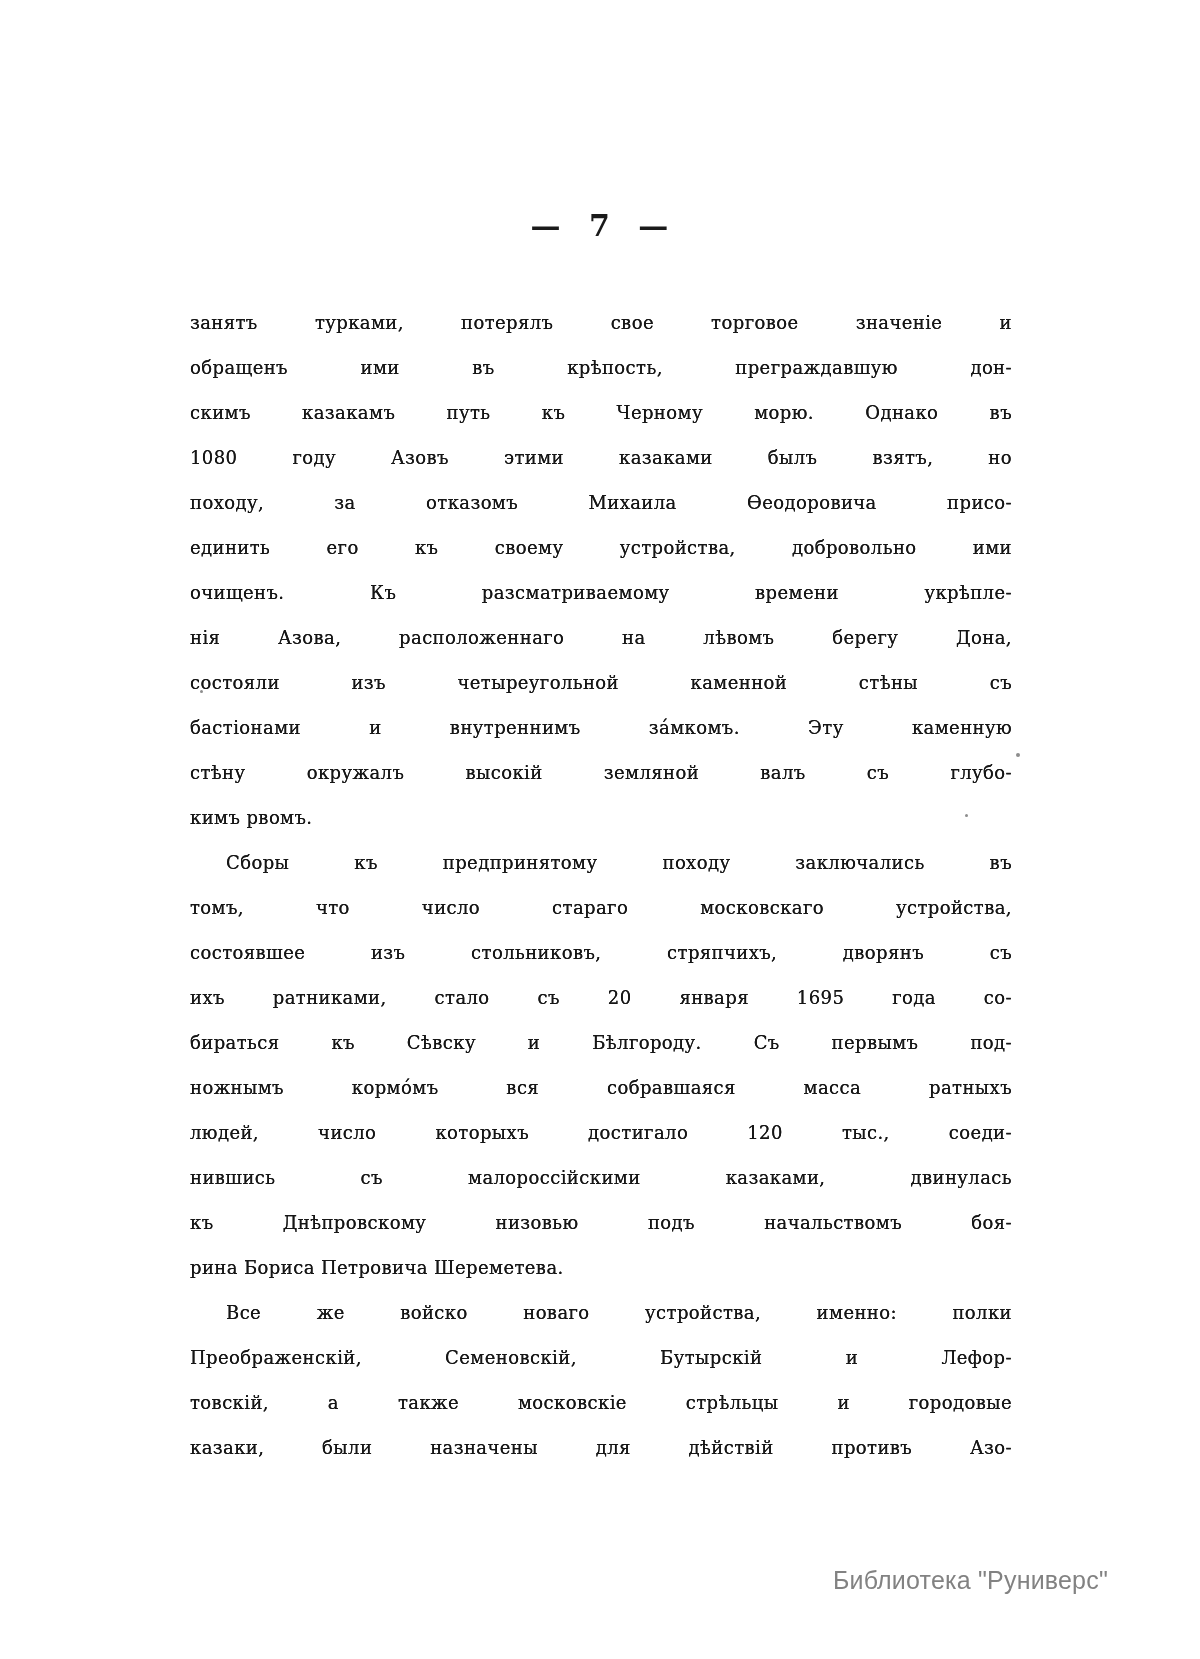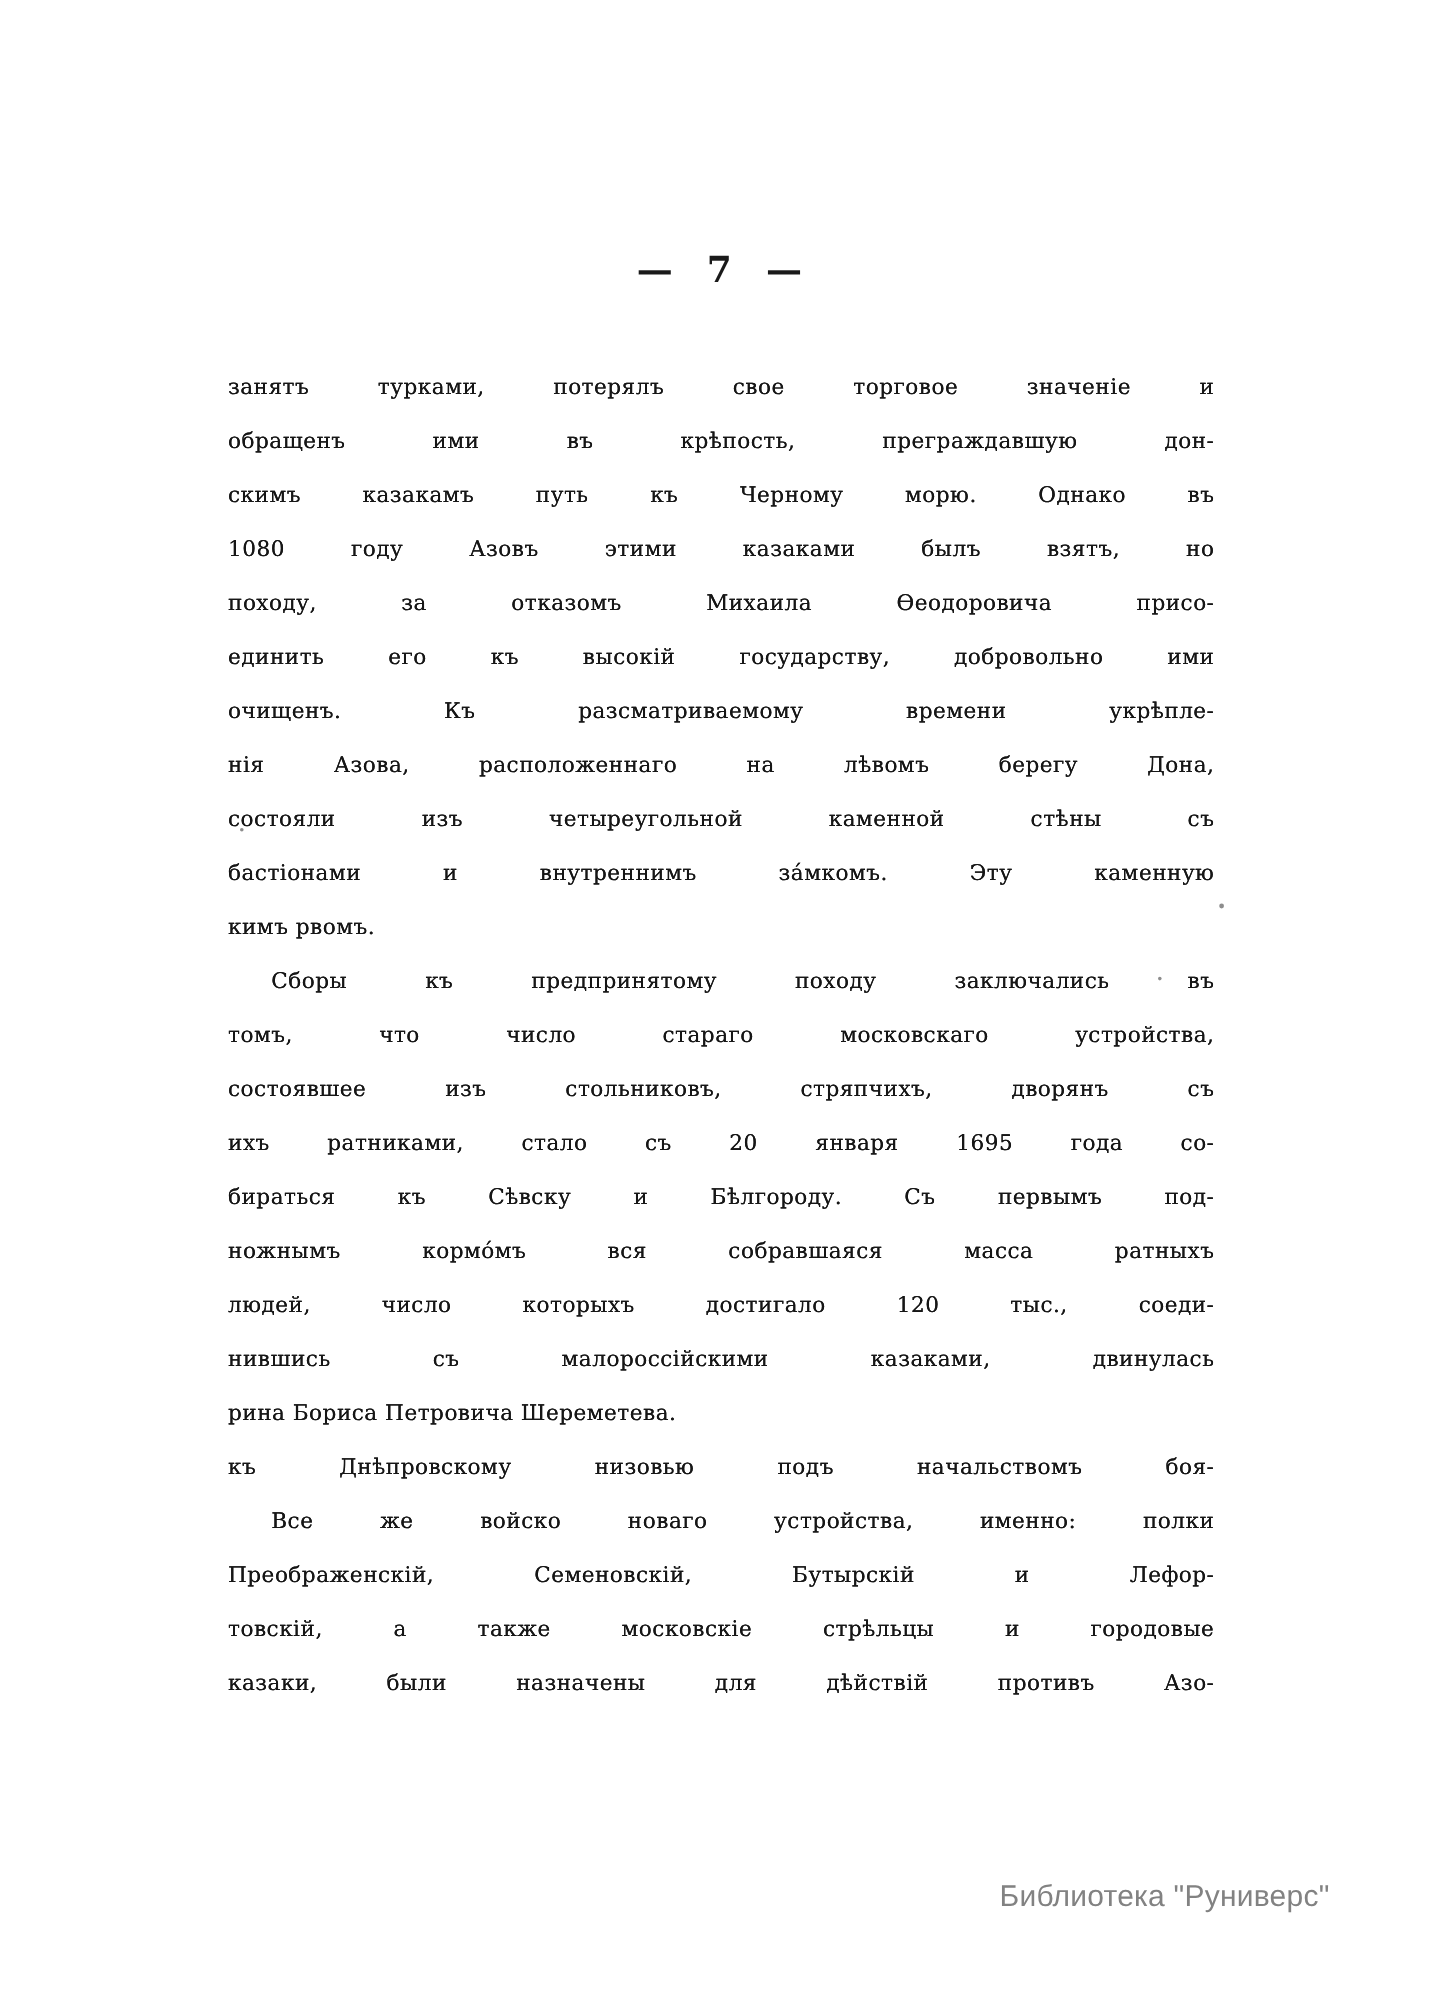--- a/index.html
+++ b/index.html
@@ -78,36 +78,37 @@
 <div class="page">
 
   <div class="page-number">— 7 —</div>
 
   <div class="page-text">
     <div class="line">занятъ турками, потерялъ свое торговое значеніе и</div>
     <div class="line">обращенъ ими въ крѣпость, преграждавшую дон-</div>
     <div class="line">скимъ казакамъ путь къ Черному морю. Однако въ</div>
     <div class="line">1080 году Азовъ этими казаками былъ взятъ, но</div>
     <div class="line">походу, за отказомъ Михаила Ѳеодоровича присо-</div>
-    <div class="line">единить его къ высокій государству, добровольно ими</div>
+    <div class="line">единить его къ своему устройства, добровольно ими</div>
     <div class="line">очищенъ. Къ разсматриваемому времени укрѣпле-</div>
     <div class="line">нія Азова, расположеннаго на лѣвомъ берегу Дона,</div>
     <div class="line">состояли изъ четыреугольной каменной стѣны съ</div>
     <div class="line">бастіонами и внутреннимъ за́мкомъ. Эту каменную</div>
+    <div class="line">стѣну окружалъ высокій земляной валъ съ глубо-</div>
     <div class="line para-end">кимъ рвомъ.</div>
     <div class="line indent">Сборы къ предпринятому походу заключались въ</div>
     <div class="line">томъ, что число стараго московскаго устройства,</div>
     <div class="line">состоявшее изъ стольниковъ, стряпчихъ, дворянъ съ</div>
     <div class="line">ихъ ратниками, стало съ 20 января 1695 года со-</div>
     <div class="line">бираться къ Сѣвску и Бѣлгороду. Съ первымъ под-</div>
     <div class="line">ножнымъ кормо́мъ вся собравшаяся масса ратныхъ</div>
     <div class="line">людей, число которыхъ достигало 120 тыс., соеди-</div>
     <div class="line">нившись съ малороссійскими казаками, двинулась</div>
+    <div class="line">къ Днѣпровскому низовью подъ начальствомъ боя-</div>
     <div class="line para-end">рина Бориса Петровича Шереметева.</div>
-    <div class="line">къ Днѣпровскому низовью подъ начальствомъ боя-</div>
     <div class="line indent">Все же войско новаго устройства, именно: полки</div>
     <div class="line">Преображенскій, Семеновскій, Бутырскій и Лефор-</div>
     <div class="line">товскій, а также московскіе стрѣльцы и городовые</div>
     <div class="line">казаки, были назначены для дѣйствій противъ Азо-</div>
   </div>
 
   <div class="speck a"></div>
   <div class="speck b"></div>
   <div class="speck c"></div>
 

